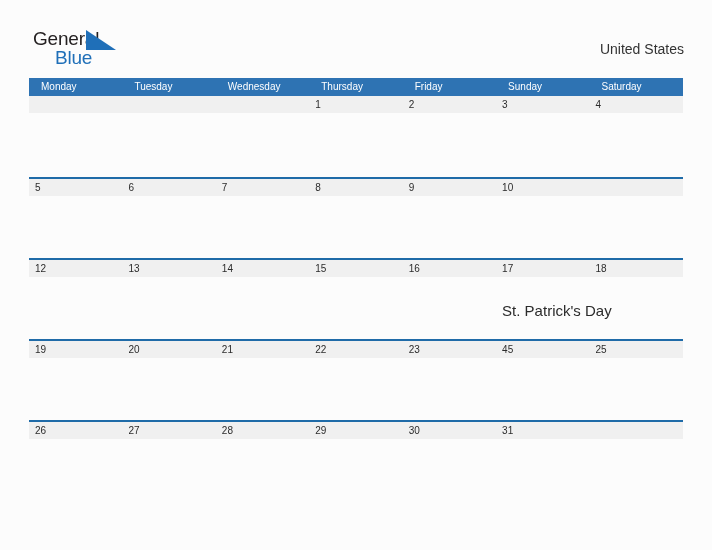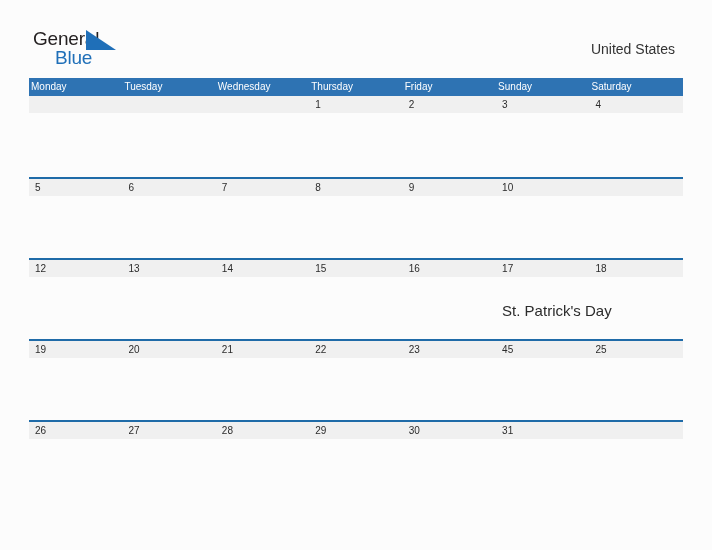--- a/index.html
+++ b/index.html
@@ -72,21 +72,21 @@
     text-align: center;
     font-size: 28px;
     line-height: 34px;
     color: #1A1A1A;
     font-weight: normal;
     margin: 0;
   }
 
   .region-label {
     position: absolute;
-    right: 37px;
+    right: 28px;
     top: 40px;
     font-size: 14px;
     line-height: 18px;
     color: #333333;
     white-space: nowrap;
   }
 
   
   .calendar {
     position: absolute;
@@ -98,21 +98,21 @@
   .weekday-row {
     display: flex;
     width: 654px;
     height: 18px;
     background: #2E73B3;
   }
   .weekday-cell {
     width: 93.43px;
     height: 18px;
     box-sizing: border-box;
-    padding-left: 2px;
+    padding-left: 12px;
     color: #FFFFFF;
     font-size: 10px;
     line-height: 18px;
     white-space: nowrap;
     overflow: hidden;
   }
 
   .week-row {
     position: relative;
     width: 654px;

